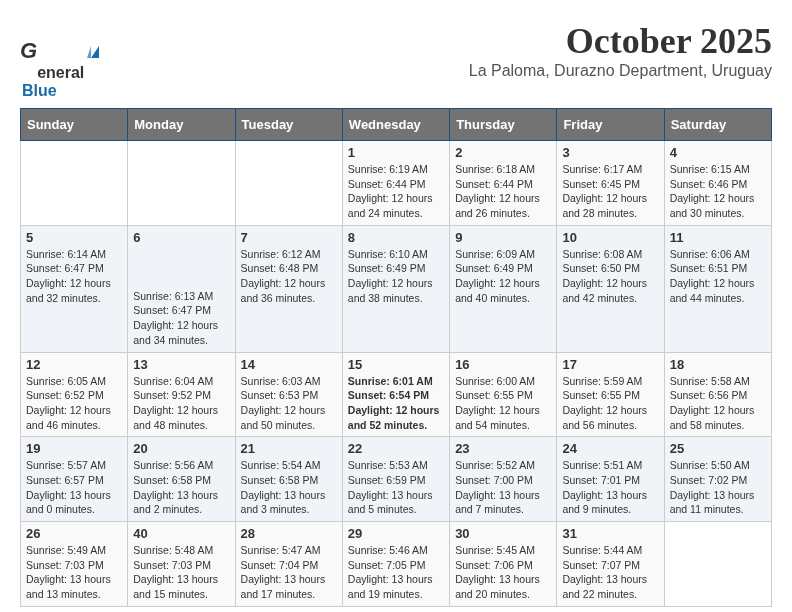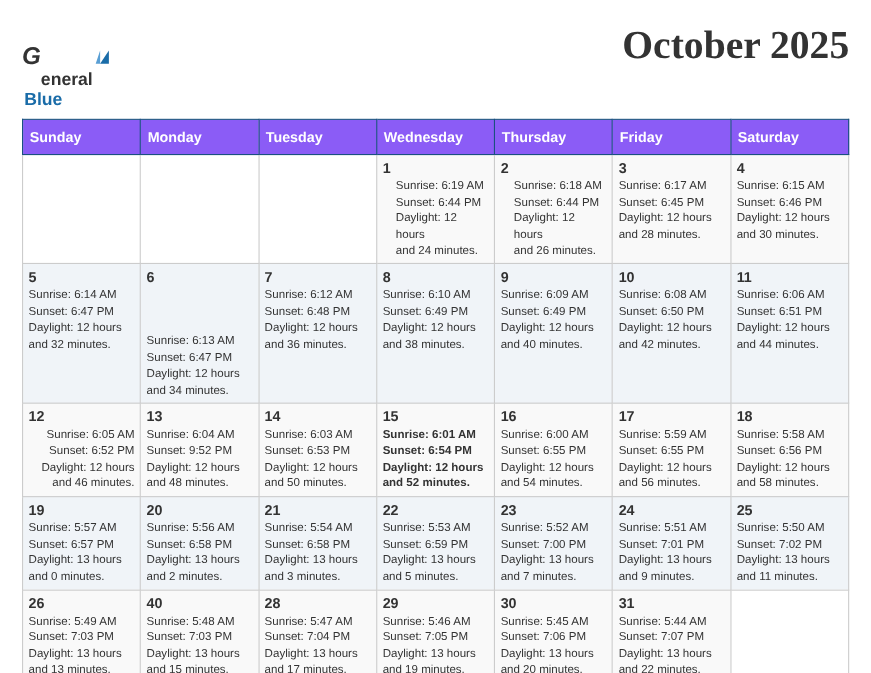--- a/index.html
+++ b/index.html
@@ -28,21 +28,21 @@
     .subtitle {
       font-size: 16px;
       color: #555;
     }
     .calendar-table {
       width: 100%;
       border-collapse: collapse;
       border: 1px solid #ccc;
     }
     .calendar-table thead tr th {
-      background-color: #8b5cf6;
+      background-color: #737373;
       color: #fff;
       font-size: 13px;
       font-weight: bold;
       padding: 8px 6px;
       text-align: left;
       border: 1px solid #1a5080;
     }
     .calendar-table tbody tr td {
       width: calc(100% / 7);
       vertical-align: top;
@@ -95,20 +95,21 @@
         <polygon points="5,16 13,16 13,4" fill="#1a6ca8"></polygon>
         <polygon points="5,4 5,16 1,16" fill="#5a9fd4"></polygon>
       </svg>
     </div>
     <div>
       <span style="font-size:16px; font-weight:bold; color:#1a6ca8; margin-left:2px;">Blue</span>
     </div>
   </div>
   <div class="title-area">
     <div class="month-title">October 2025</div>
+    <div class="subtitle">La Paloma, Durazno Department, Uruguay</div>
   </div>
 </div>
 
 <table class="calendar-table">
   <thead>
     <tr>
 
     <th>Sunday</th>
         <th>Monday</th>
         <th>Tuesday</th>
@@ -118,28 +119,28 @@
         <th>Saturday</th>
       </tr>
   </thead>
   <tbody id="calendar-body">
   <tr>
         <td class="empty-cell"></td>
         <td class="empty-cell"></td>
         <td class="empty-cell"></td>
         <td>
           <div class="day-number">1</div>
-          <div class="day-info" style="white-space: pre-line; margin-left: 12px;">Sunrise: 6:19 AM
+          <div class="day-info" style="white-space: pre-line;">Sunrise: 6:19 AM
 Sunset: 6:44 PM
 Daylight: 12 hours
 and 24 minutes.</div>
         </td>
         <td>
           <div class="day-number">2</div>
-          <div class="day-info" style="white-space: pre-line; margin-left: 12px;">Sunrise: 6:18 AM
+          <div class="day-info" style="white-space: pre-line;">Sunrise: 6:18 AM
 Sunset: 6:44 PM
 Daylight: 12 hours
 and 26 minutes.</div>
         </td>
         <td>
           <div class="day-number">3</div>
           <div class="day-info" style="white-space: pre-line;">Sunrise: 6:17 AM
 Sunset: 6:45 PM
 Daylight: 12 hours
 and 28 minutes.</div>
@@ -199,21 +200,21 @@
           <div class="day-number">11</div>
           <div class="day-info" style="white-space: pre-line;">Sunrise: 6:06 AM
 Sunset: 6:51 PM
 Daylight: 12 hours
 and 44 minutes.</div>
         </td>
       </tr>
       <tr>
         <td>
           <div class="day-number">12</div>
-          <div class="day-info" style="white-space: pre-line; text-align: right;">Sunrise: 6:05 AM
+          <div class="day-info" style="white-space: pre-line;">Sunrise: 6:05 AM
 Sunset: 6:52 PM
 Daylight: 12 hours
 and 46 minutes.</div>
         </td>
         <td>
           <div class="day-number">13</div>
           <div class="day-info" style="white-space: pre-line;">Sunrise: 6:04 AM
 Sunset: 9:52 PM
 Daylight: 12 hours
 and 48 minutes.</div>

